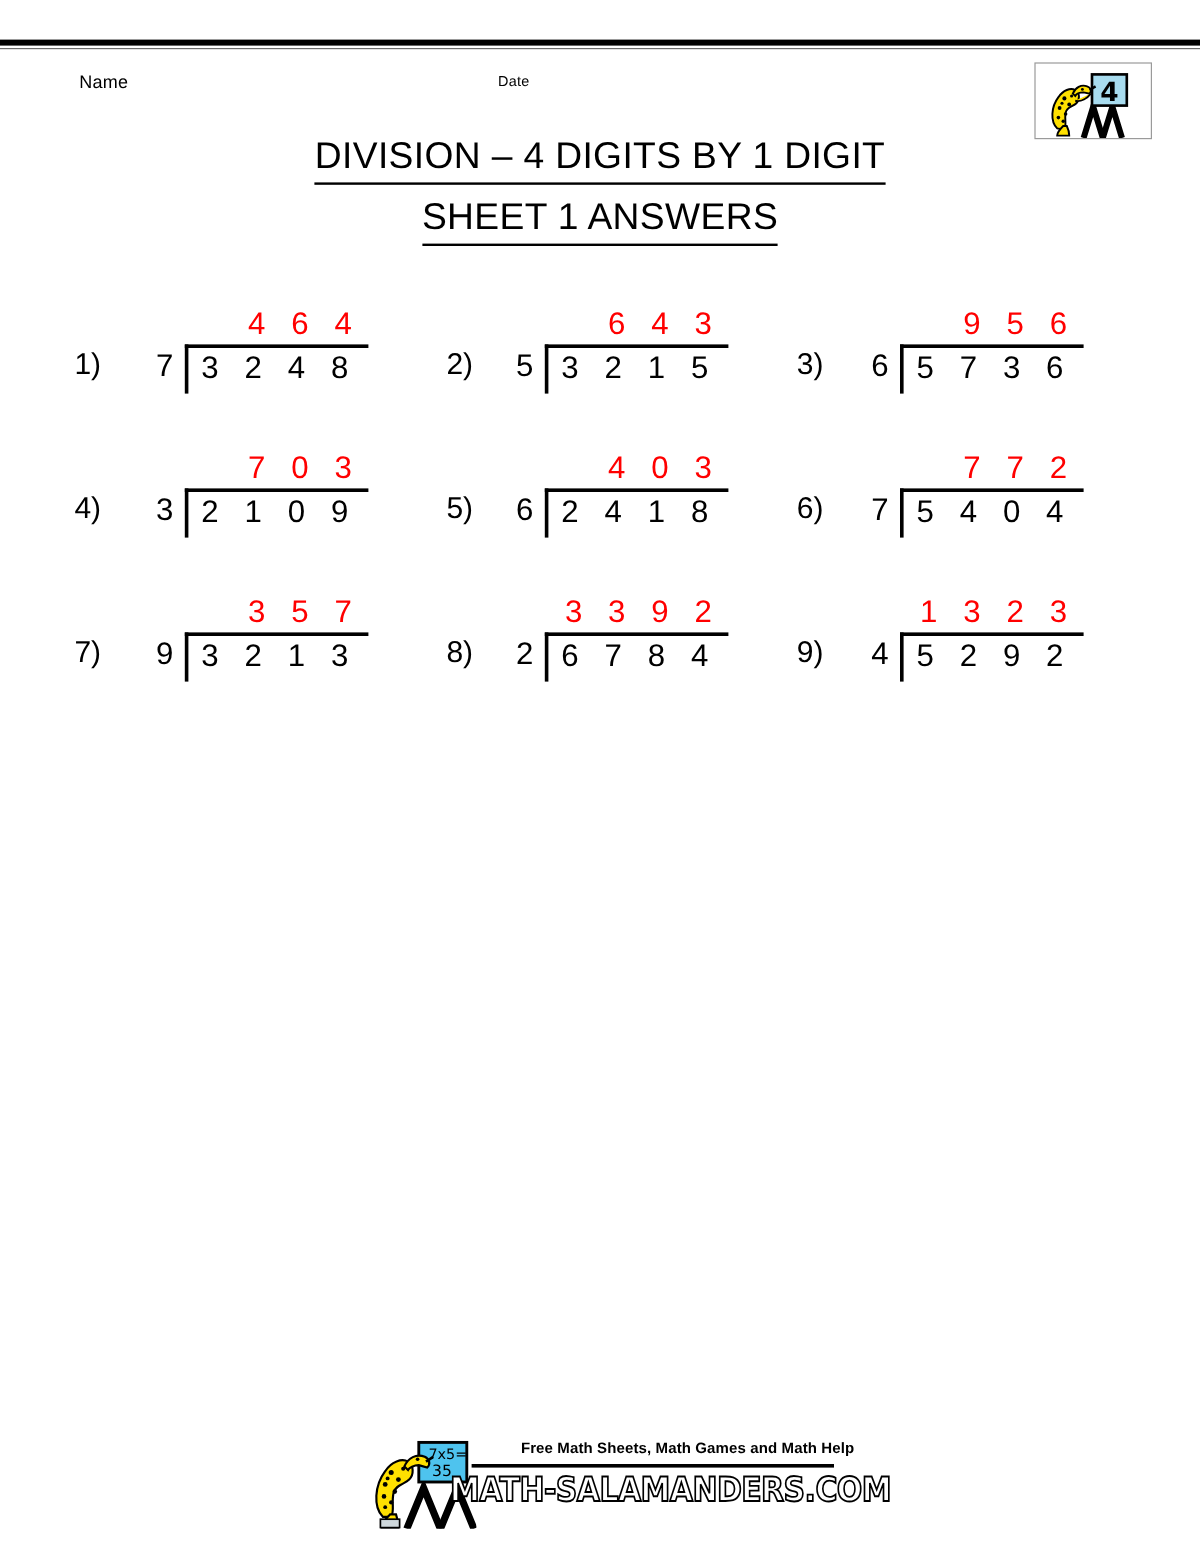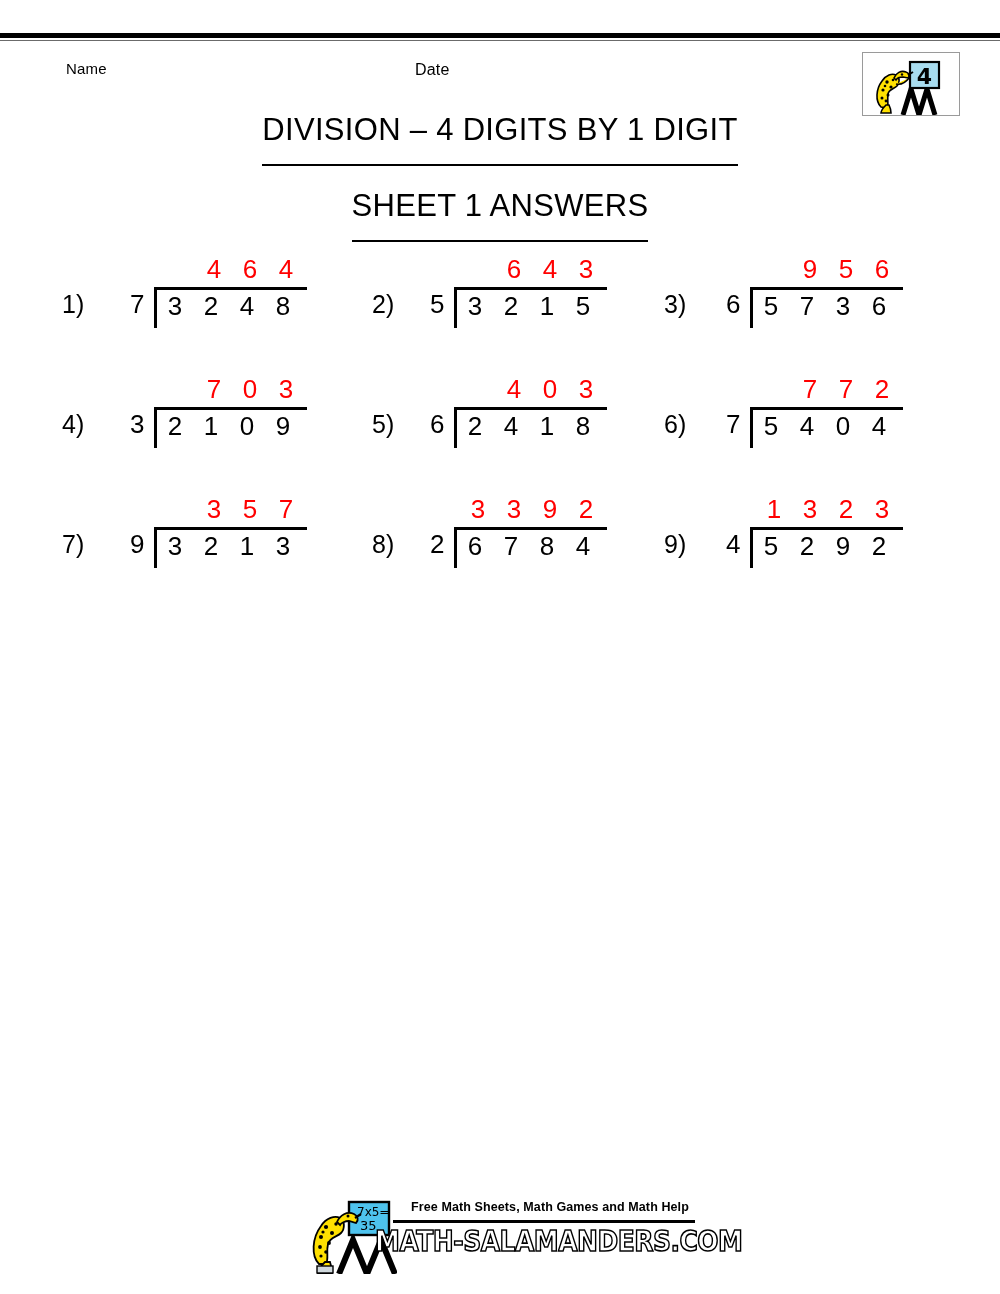--- a/index.html
+++ b/index.html
@@ -39,41 +39,41 @@
     position: absolute;
     left: 66px;
     top: 60px;
     font-size: 15px;
     letter-spacing: .2px;
   }
   .date-label {
     position: absolute;
     left: 415px;
     top: 61px;
-    font-size: 16px;
+    font-size: 12px;
     letter-spacing: .2px;
   }
 
   .title-block {
     position: absolute;
     left: 0;
     top: 108px;
     width: 1000px;
     text-align: center;
   }
   .title-line {
     display: inline-block;
     font-size: 31px;
     line-height: 43px;
     letter-spacing: .3px;
     border-bottom: 2px solid #000;
-    padding-bottom: 13px;
+    padding-bottom: 1px;
   }
   .title-line.second {
-    margin-top: 18px;
+    margin-top: 5px;
     text-align: right;
   }
 
   
   .header-logo {
     position: absolute;
     left: 862px;
     top: 52px;
     width: 96px;
     height: 62px;
@@ -174,21 +174,21 @@
   }
   .footer-logo {
     position: absolute;
     left: 0;
     top: 4px;
     width: 92px;
     height: 78px;
   }
   .footer-tagline {
     position: absolute;
-    left: 105px;
+    left: 128px;
     top: 8px;
     width: 280px;
     text-align: center;
     font-size: 12.5px;
     font-weight: bold;
     letter-spacing: .1px;
     white-space: nowrap;
   }
   .footer-rule {
     position: absolute;

